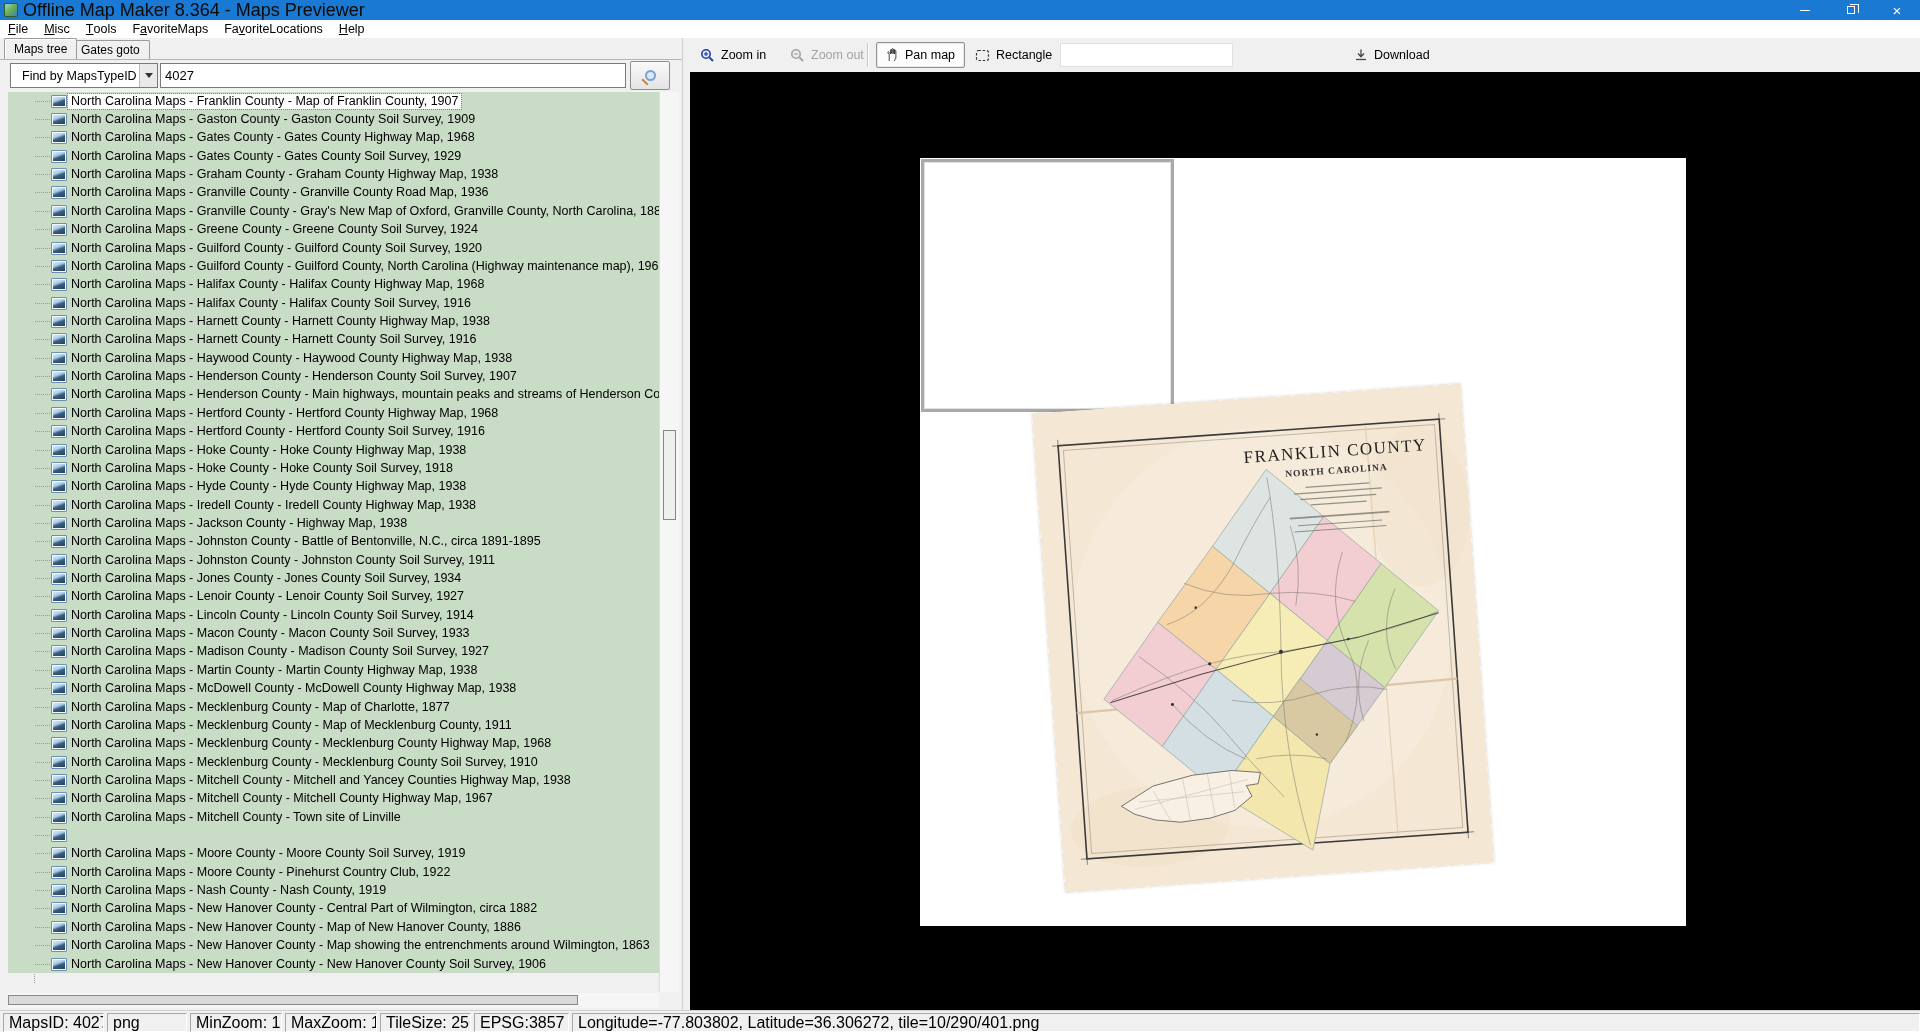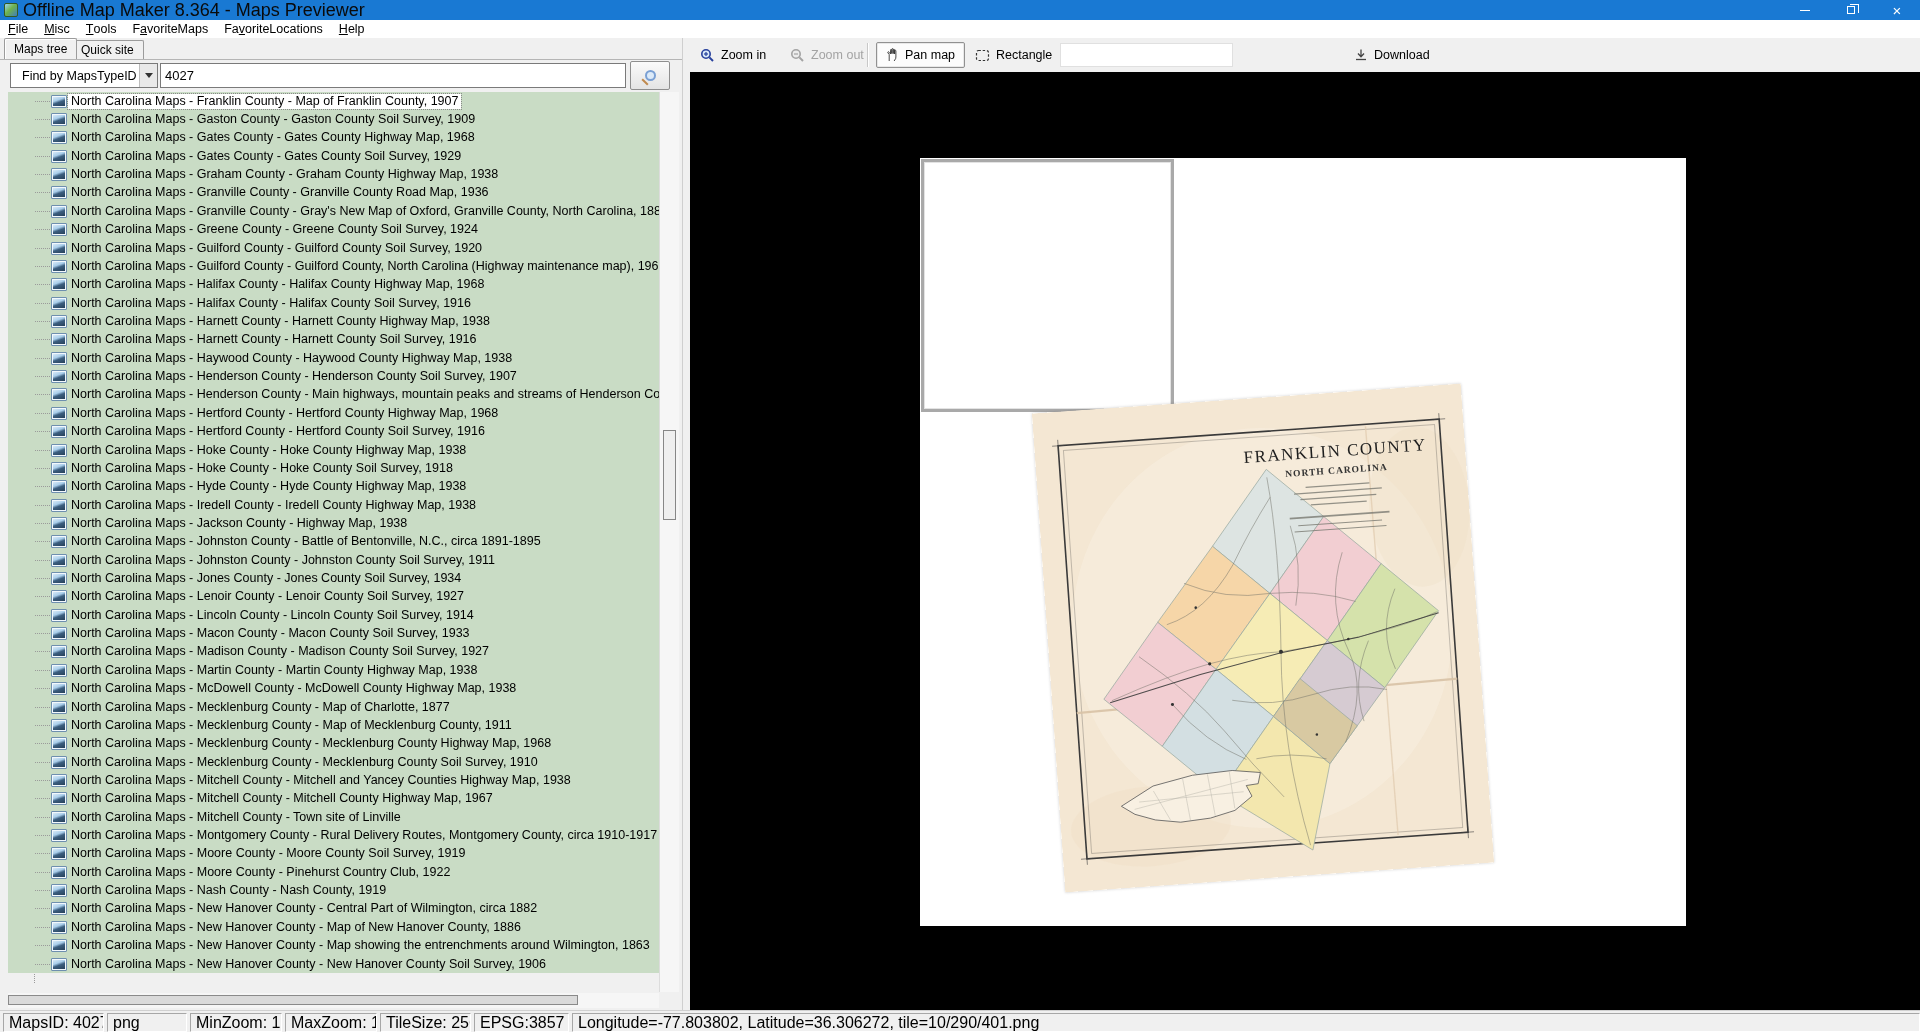--- a/index.html
+++ b/index.html
@@ -110,21 +110,21 @@
       <span class="menu-item">Fa<u>v</u>oriteLocations</span>
       <span class="menu-item"><u>H</u>elp</span>
     </div>
 
   <div class="tabband">
     <div class="tab-line"></div>
     <div class="tab active" style="left:4px;">
         <span>Maps tree</span>
       </div>
     <div class="tab" style="left:71px;">
-        <span>Quick site</span>
+        <span>Gates goto</span>
       </div>
   </div>
 
   <div class="left-panel">
     <div class="combo">
       <span class="combo-text">Find by MapsTypeID</span>
       <span class="combo-btn">
           <span class="combo-arrow"></span>
         </span>
     </div>
@@ -331,21 +331,20 @@
           <span class="tree-label">North Carolina Maps - Mitchell County - Mitchell County Highway Map, 1967</span>
         </div>
         <div class="tree-row">
           <span class="tree-stub"></span>
           <span class="mapicon"></span>
           <span class="tree-label">North Carolina Maps - Mitchell County - Town site of Linville</span>
         </div>
         <div class="tree-row">
           <span class="tree-stub"></span>
           <span class="mapicon"></span>
-          <span class="tree-label">North Carolina Maps - Montgomery County - Rural Delivery Routes, Montgomery County, circa 1910-1917</span>
         </div>
         <div class="tree-row">
           <span class="tree-stub"></span>
           <span class="mapicon"></span>
           <span class="tree-label">North Carolina Maps - Moore County - Moore County Soil Survey, 1919</span>
         </div>
         <div class="tree-row">
           <span class="tree-stub"></span>
           <span class="mapicon"></span>
           <span class="tree-label">North Carolina Maps - Moore County - Pinehurst Country Club, 1922</span>

